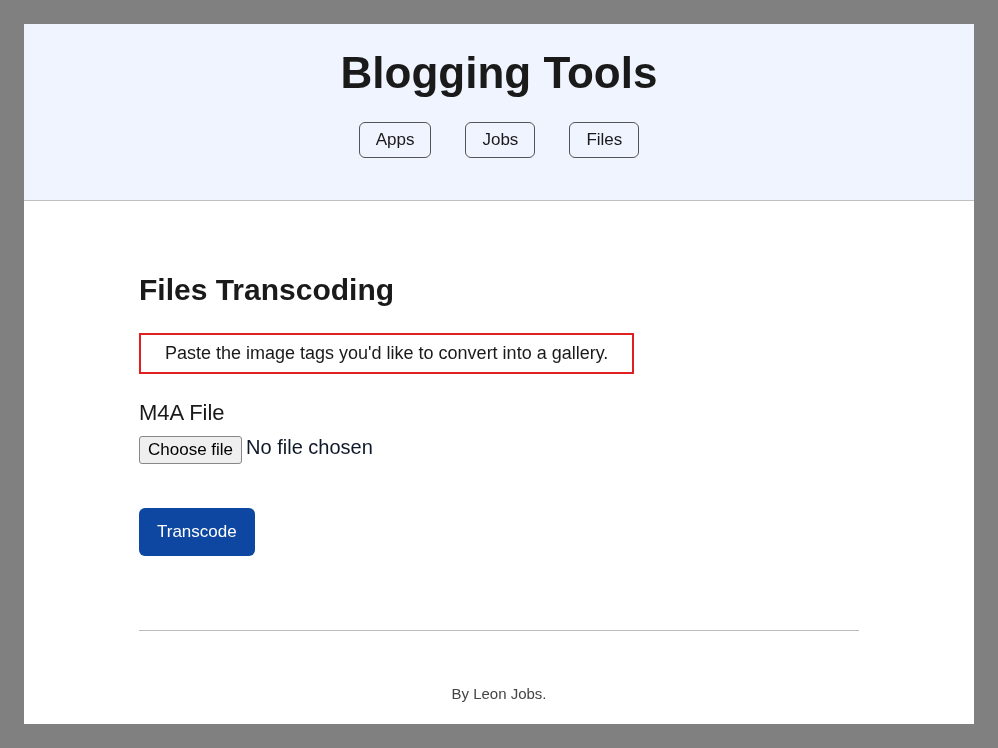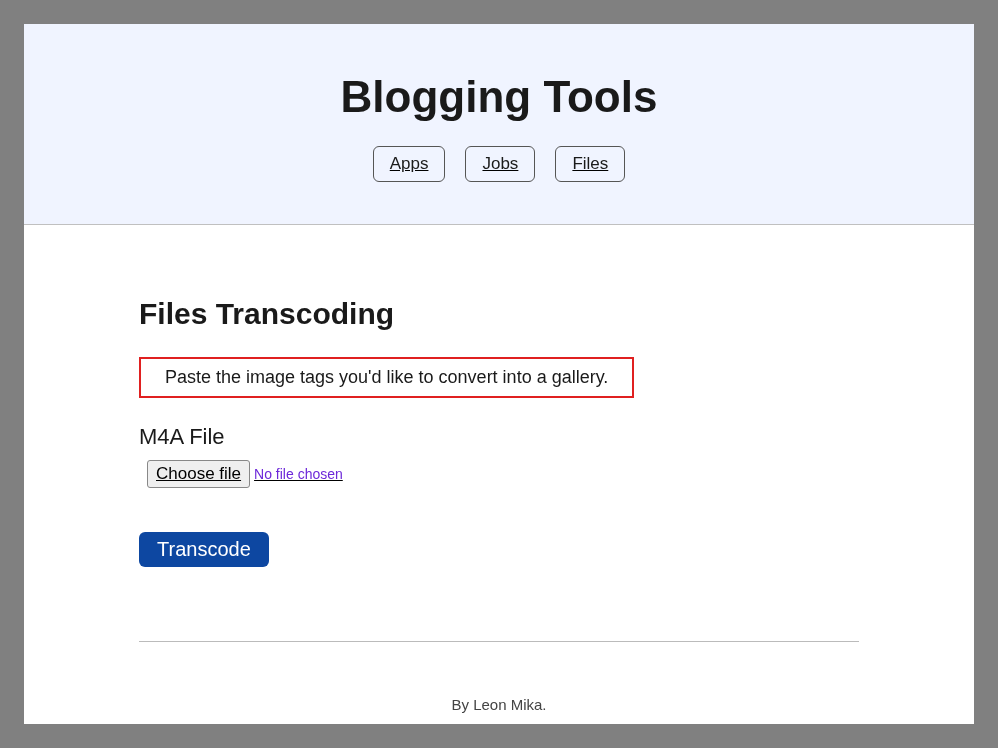--- a/index.html
+++ b/index.html
@@ -18,34 +18,33 @@
       background: #ffffff;
       width: 100%;
       height: 100%;
       display: flex;
       flex-direction: column;
       overflow: hidden;
     }
     .header {
       background: #f0f4ff;
       text-align: center;
-      padding: 48px 0 42px 0;
+      padding: 24px 0 42px 0;
       border-bottom: 1px solid #c0c0c0;
     }
     .site-title {
       font-size: 44px;
       font-weight: 800;
       color: #1a1a1a;
       margin-bottom: 24px;
     }
     .nav {
       display: flex;
       justify-content: center;
-      gap: 20px;
-      text-decoration: underline;
+      gap: 34px;
     }
     .nav-btn {
       background: transparent;
       border: 1px solid #555;
       border-radius: 6px;
       padding: 7px 16px;
       font-size: 17px;
       color: #1a1a1a;
       cursor: pointer;
       font-family: inherit;
@@ -76,46 +75,44 @@
       font-size: 18px;
       color: #1a1a1a;
     }
     .field-label {
       font-size: 22px;
       color: #1a1a1a;
       margin-bottom: 10px;
     }
     .file-picker {
       display: flex;
-      align-items: center;
+      align-items: flex-start;
       gap: 4px;
-      margin-left: 8px;
       margin-bottom: 44px;
-      text-decoration: underline;
     }
     .choose-file-btn {
       background: #efefef;
       border: 1px solid #888;
       border-radius: 3px;
       padding: 3px 8px;
       font-size: 17px;
       font-family: inherit;
       cursor: pointer;
     }
     .file-status {
-      font-size: 14px;
-      color: #6d28d9;
+      font-size: 20px;
+      color: #0f172a;
     }
     .transcode-btn {
       background: #0d47a1;
       color: #ffffff;
       border: none;
       border-radius: 6px;
-      padding: 6px 18px;
-      font-size: 20px;
+      padding: 14px 18px;
+      font-size: 17px;
       font-family: inherit;
       cursor: pointer;
     }
     .footer-area {
       width: 720px;
       margin: 74px auto 0 auto;
     }
     .footer-divider {
       border: none;
       border-top: 1px solid #bbb;
@@ -154,16 +151,16 @@
           <button class="choose-file-btn">Choose file</button>
           <span class="file-status">No file chosen</span>
         </div>
       </div>
 
       <button class="transcode-btn">Transcode</button>
     </div>
 
     <div class="footer-area">
       <hr class="footer-divider">
-      <p class="footer-text">By Leon Mika.</p>
+      <p class="footer-text">By Leon Jobs.</p>
     </div>
   </div>
 </div>
 
 </body></html>

